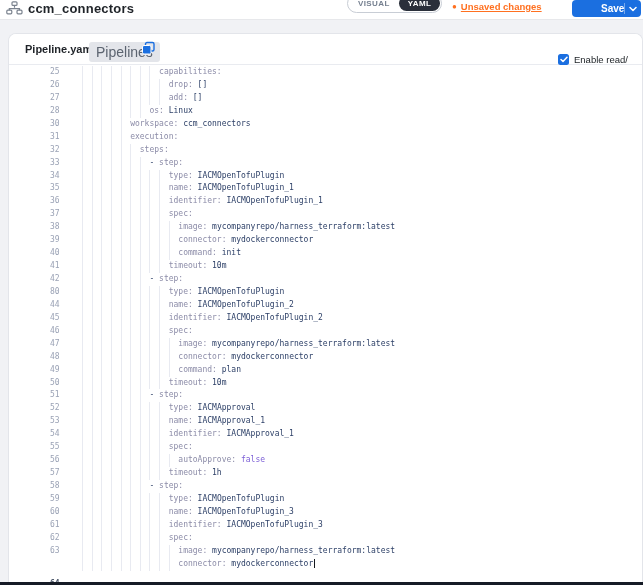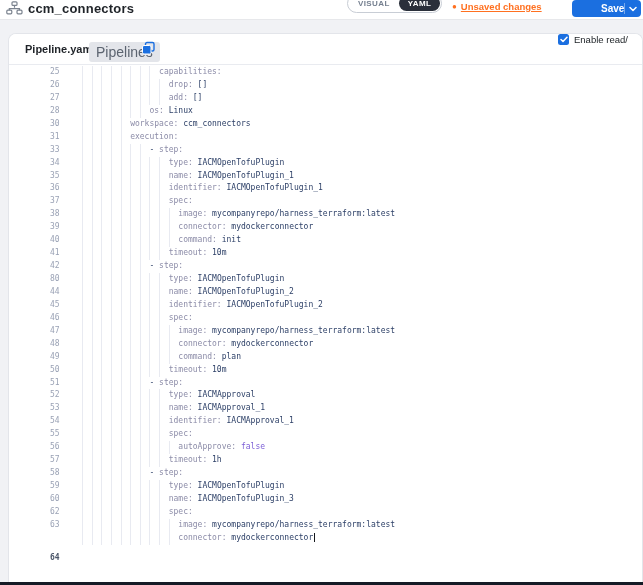--- a/index.html
+++ b/index.html
@@ -25,21 +25,21 @@
   .save-main{flex:1;text-align:center;color:#fff;font-size:10px;font-weight:bold;cursor:pointer;padding-left:29px;}
   .save-divider{width:1px;height:11px;background:rgba(255,255,255,.4);}
   .save-caret{width:16px;display:flex;align-items:center;justify-content:center;cursor:pointer;}
 
   
   .card{position:absolute;left:8px;top:33px;width:635px;height:552px;background:#fff;border:1px solid #E3E5EA;border-bottom:none;border-radius:8px 8px 0 0;overflow:hidden;}
   .tabrow{position:relative;height:31px;border-bottom:1px solid #E9EBF0;background:#fff;}
   .file-name{position:absolute;left:16px;top:9px;font-size:11px;font-weight:bold;color:#1F2328;}
   .badge{position:absolute;left:80px;top:8px;background:#E3E5EA;color:#5C6470;font-size:14px;padding:2px 7px;border-radius:3px;}
   .copy-btn{position:absolute;left:132px;top:7px;width:15px;height:15px;cursor:pointer;}
-  .enable-wrap{position:absolute;left:549px;top:0;display:flex;align-items:flex-start;gap:5px;white-space:nowrap;}
+  .enable-wrap{position:absolute;left:549px;top:20px;display:flex;align-items:flex-start;gap:5px;white-space:nowrap;}
   .checkbox{width:11px;height:11px;background:var(--accent-blue);border-radius:2.5px;display:flex;align-items:center;justify-content:center;cursor:pointer;}
   .enable-label{font-size:9.5px;color:#22272B;}
 
   
   .editor{position:absolute;left:0;top:32px;right:0;bottom:0;background:#fff;font-family:"DejaVu Sans Mono",monospace;font-size:8px;cursor:text;}
   .cl{display:flex;height:12.95px;line-height:12.95px;padding-left:33px;}
   .ln{flex:0 0 40px;padding-left:8px;color:var(--line-number);user-select:none;}
   .ln.active{color:#4A5568;font-weight:bold;margin-top:20px;}
   .code{flex:1;white-space:pre;color:var(--syntax-value);}
   .ind{display:inline-block;height:12.95px;vertical-align:top;background:repeating-linear-gradient(to right,var(--indent-guide) 0 1px,transparent 1px 2ch);}
@@ -127,20 +127,24 @@
         </div>
         <div class="cl">
           <span class="ln">30</span>
           <span class="code"><span class="ind" style="width: 10ch;"></span><span class="k">workspace:</span> <span class="v">ccm_connectors</span></span>
         </div>
         <div class="cl">
           <span class="ln">31</span>
           <span class="code"><span class="ind" style="width: 10ch;"></span><span class="k">execution:</span></span>
         </div>
         <div class="cl">
+          <span class="ln">32</span>
+          <span class="code"><span class="ind" style="width: 12ch;"></span><span class="k">steps:</span></span>
+        </div>
+        <div class="cl">
           <span class="ln">33</span>
           <span class="code"><span class="ind" style="width: 14ch;"></span><span class="d">- </span><span class="k">step:</span></span>
         </div>
         <div class="cl">
           <span class="ln">34</span>
           <span class="code"><span class="ind" style="width: 18ch;"></span><span class="k">type:</span> <span class="v">IACMOpenTofuPlugin</span></span>
         </div>
         <div class="cl">
           <span class="ln">35</span>
           <span class="code"><span class="ind" style="width: 18ch;"></span><span class="k">name:</span> <span class="v">IACMOpenTofuPlugin_1</span></span>
@@ -239,20 +243,24 @@
         </div>
         <div class="cl">
           <span class="ln">59</span>
           <span class="code"><span class="ind" style="width: 18ch;"></span><span class="k">type:</span> <span class="v">IACMOpenTofuPlugin</span></span>
         </div>
         <div class="cl">
           <span class="ln">60</span>
           <span class="code"><span class="ind" style="width: 18ch;"></span><span class="k">name:</span> <span class="v">IACMOpenTofuPlugin_3</span></span>
         </div>
         <div class="cl">
+          <span class="ln">61</span>
+          <span class="code"><span class="ind" style="width: 18ch;"></span><span class="k">identifier:</span> <span class="v">IACMOpenTofuPlugin_3</span></span>
+        </div>
+        <div class="cl">
           <span class="ln">62</span>
           <span class="code"><span class="ind" style="width: 18ch;"></span><span class="k">spec:</span></span>
         </div>
         <div class="cl">
           <span class="ln">63</span>
           <span class="code"><span class="ind" style="width: 20ch;"></span><span class="k">image:</span> <span class="v">mycompanyrepo/harness_terraform:latest</span></span>
         </div>
         <div class="cl">
           <span class="ln active">64</span>
           <span class="code"><span class="ind" style="width: 20ch;"></span><span class="k">connector:</span> <span class="v">mydockerconnector</span><span class="caret"></span></span>

